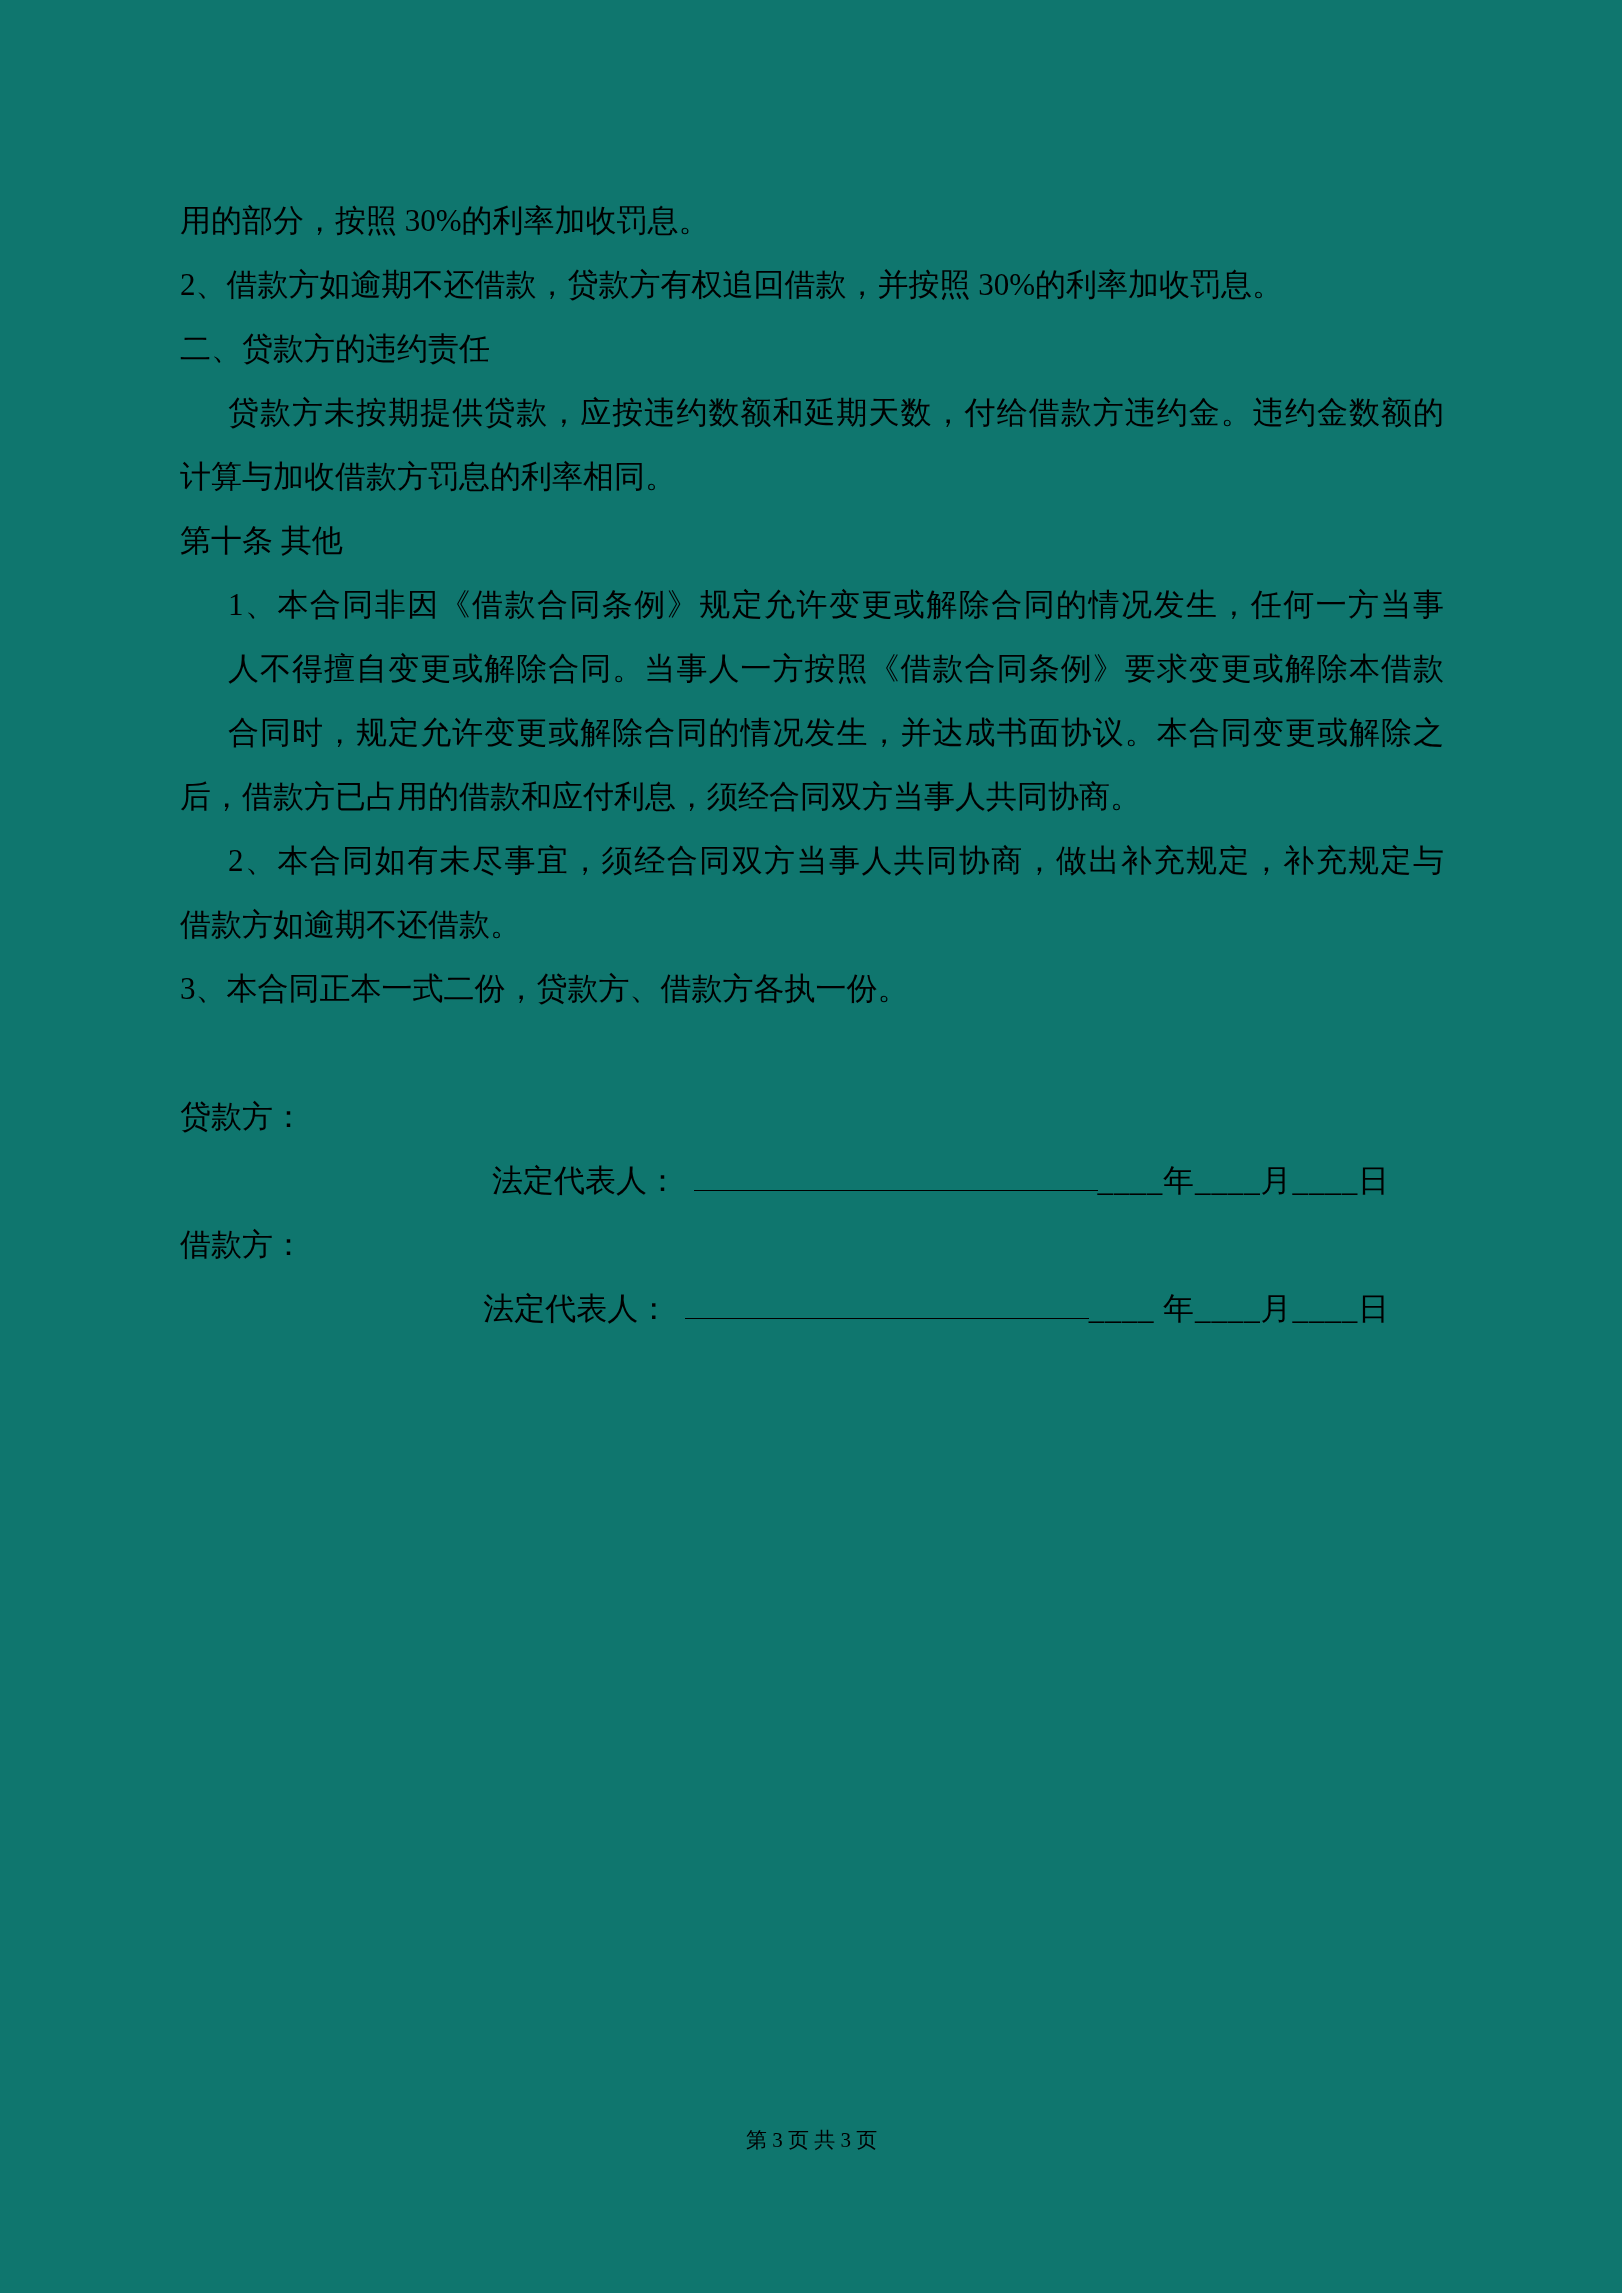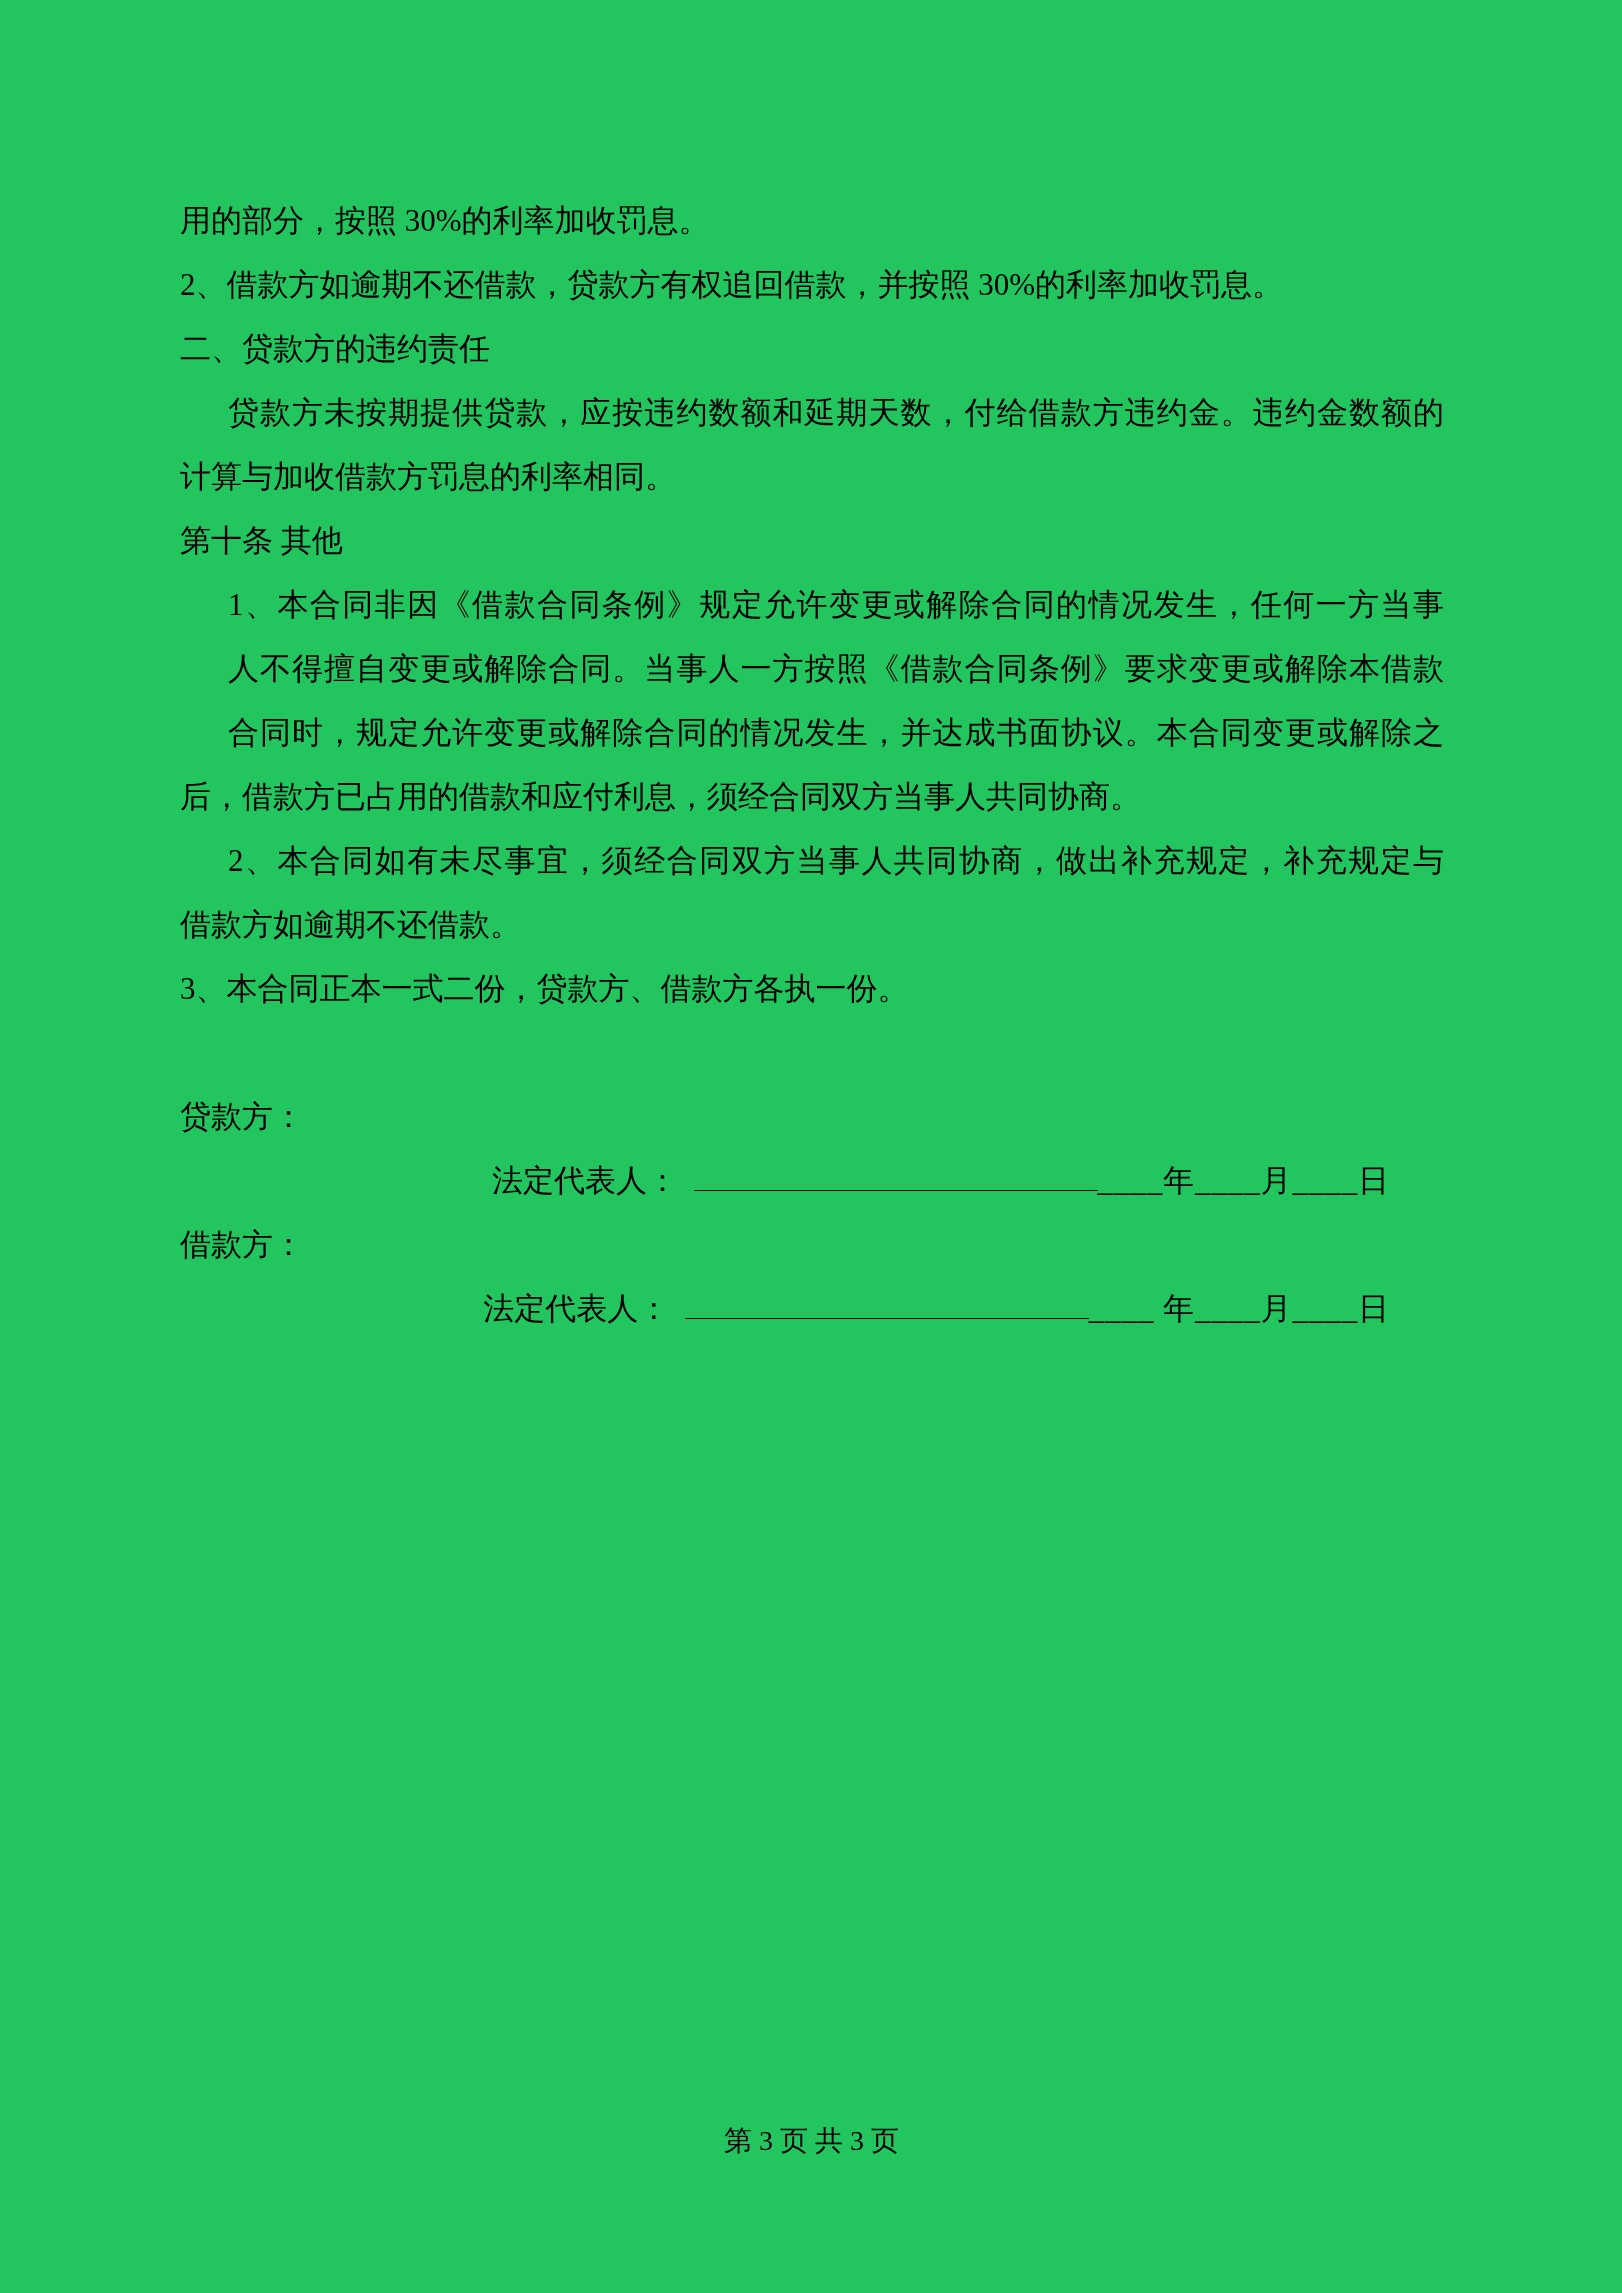--- a/index.html
+++ b/index.html
@@ -4,21 +4,21 @@
 <style>
   html, body {
     margin: 0;
     padding: 0;
     background: #ffffff;
   }
   .page {
     position: relative;
     width: 1623px;
     height: 2294px;
-    background: #22c55e;
+    background: #0f766e;
     color: #000000;
     font-family: "Liberation Serif", "DejaVu Serif", serif;
     overflow: hidden;
   }
   .content {
     position: absolute;
     top: 189px;
     left: 180px;
     width: 1264px;
     font-size: 31px;
@@ -57,21 +57,21 @@
   .date {
     margin-right: 54px;
     letter-spacing: 0.9px;
   }
   .footer {
     position: absolute;
     top: 2126px;
     left: 0;
     width: 100%;
     text-align: center;
-    font-size: 28px;
+    font-size: 21px;
     line-height: 29px;
     color: #000000;
   }
 </style>
 </head>
 <body>
 
 <div class="page">
   <div class="content">
 

